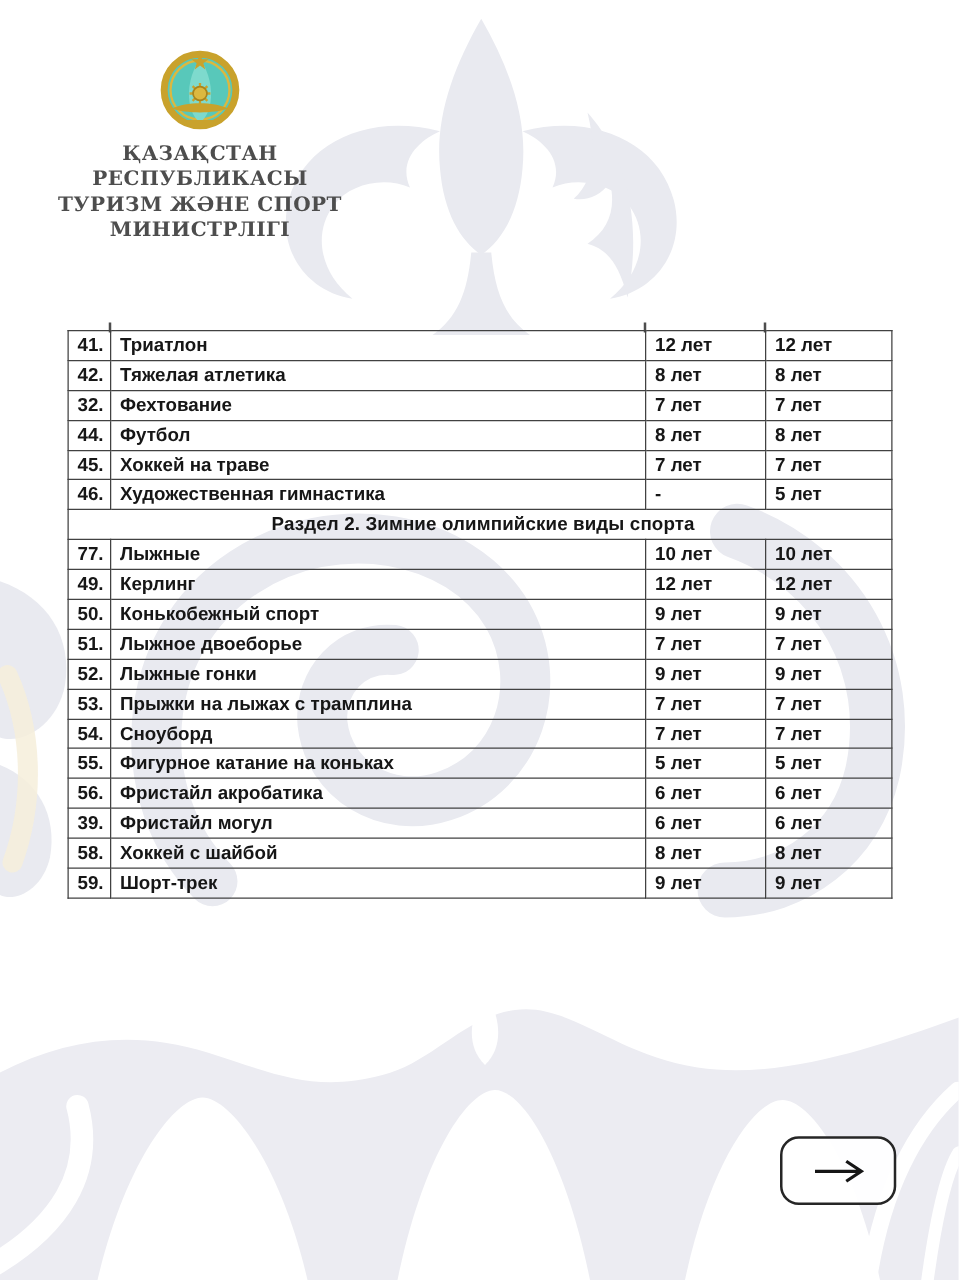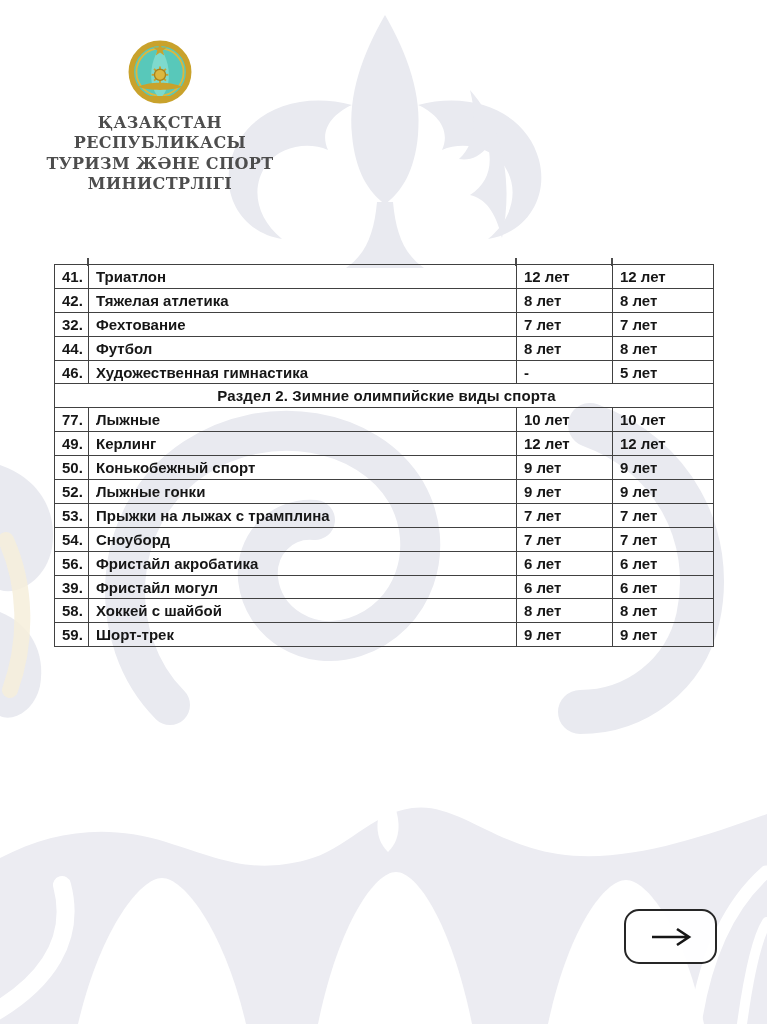--- a/index.html
+++ b/index.html
@@ -125,20 +125,26 @@
         <td class="cell-age">7 лет</td>
         <td class="cell-age">7 лет</td>
       </tr>
       <tr>
         <td class="cell-num">44.</td>
         <td class="cell-name">Футбол</td>
         <td class="cell-age">8 лет</td>
         <td class="cell-age">8 лет</td>
       </tr>
       <tr>
+        <td class="cell-num">45.</td>
+        <td class="cell-name">Хоккей на траве</td>
+        <td class="cell-age">7 лет</td>
+        <td class="cell-age">7 лет</td>
+      </tr>
+      <tr>
         <td class="cell-num">46.</td>
         <td class="cell-name">Художественная гимнастика</td>
         <td class="cell-age">-</td>
         <td class="cell-age">5 лет</td>
       </tr>
       <tr>
         <td colspan="4" class="section-cell">Раздел 2. Зимние олимпийские виды спорта</td>
       </tr>
       <tr>
         <td class="cell-num">77.</td>
@@ -152,36 +158,48 @@
         <td class="cell-age">12 лет</td>
         <td class="cell-age">12 лет</td>
       </tr>
       <tr>
         <td class="cell-num">50.</td>
         <td class="cell-name">Конькобежный спорт</td>
         <td class="cell-age">9 лет</td>
         <td class="cell-age">9 лет</td>
       </tr>
       <tr>
+        <td class="cell-num">51.</td>
+        <td class="cell-name">Лыжное двоеборье</td>
+        <td class="cell-age">7 лет</td>
+        <td class="cell-age">7 лет</td>
+      </tr>
+      <tr>
         <td class="cell-num">52.</td>
         <td class="cell-name">Лыжные гонки</td>
         <td class="cell-age">9 лет</td>
         <td class="cell-age">9 лет</td>
       </tr>
       <tr>
         <td class="cell-num">53.</td>
         <td class="cell-name">Прыжки на лыжах с трамплина</td>
         <td class="cell-age">7 лет</td>
         <td class="cell-age">7 лет</td>
       </tr>
       <tr>
         <td class="cell-num">54.</td>
         <td class="cell-name">Сноуборд</td>
         <td class="cell-age">7 лет</td>
         <td class="cell-age">7 лет</td>
+      </tr>
+      <tr>
+        <td class="cell-num">55.</td>
+        <td class="cell-name">Фигурное катание на коньках</td>
+        <td class="cell-age">5 лет</td>
+        <td class="cell-age">5 лет</td>
       </tr>
       <tr>
         <td class="cell-num">56.</td>
         <td class="cell-name">Фристайл акробатика</td>
         <td class="cell-age">6 лет</td>
         <td class="cell-age">6 лет</td>
       </tr>
       <tr>
         <td class="cell-num">39.</td>
         <td class="cell-name">Фристайл могул</td>

